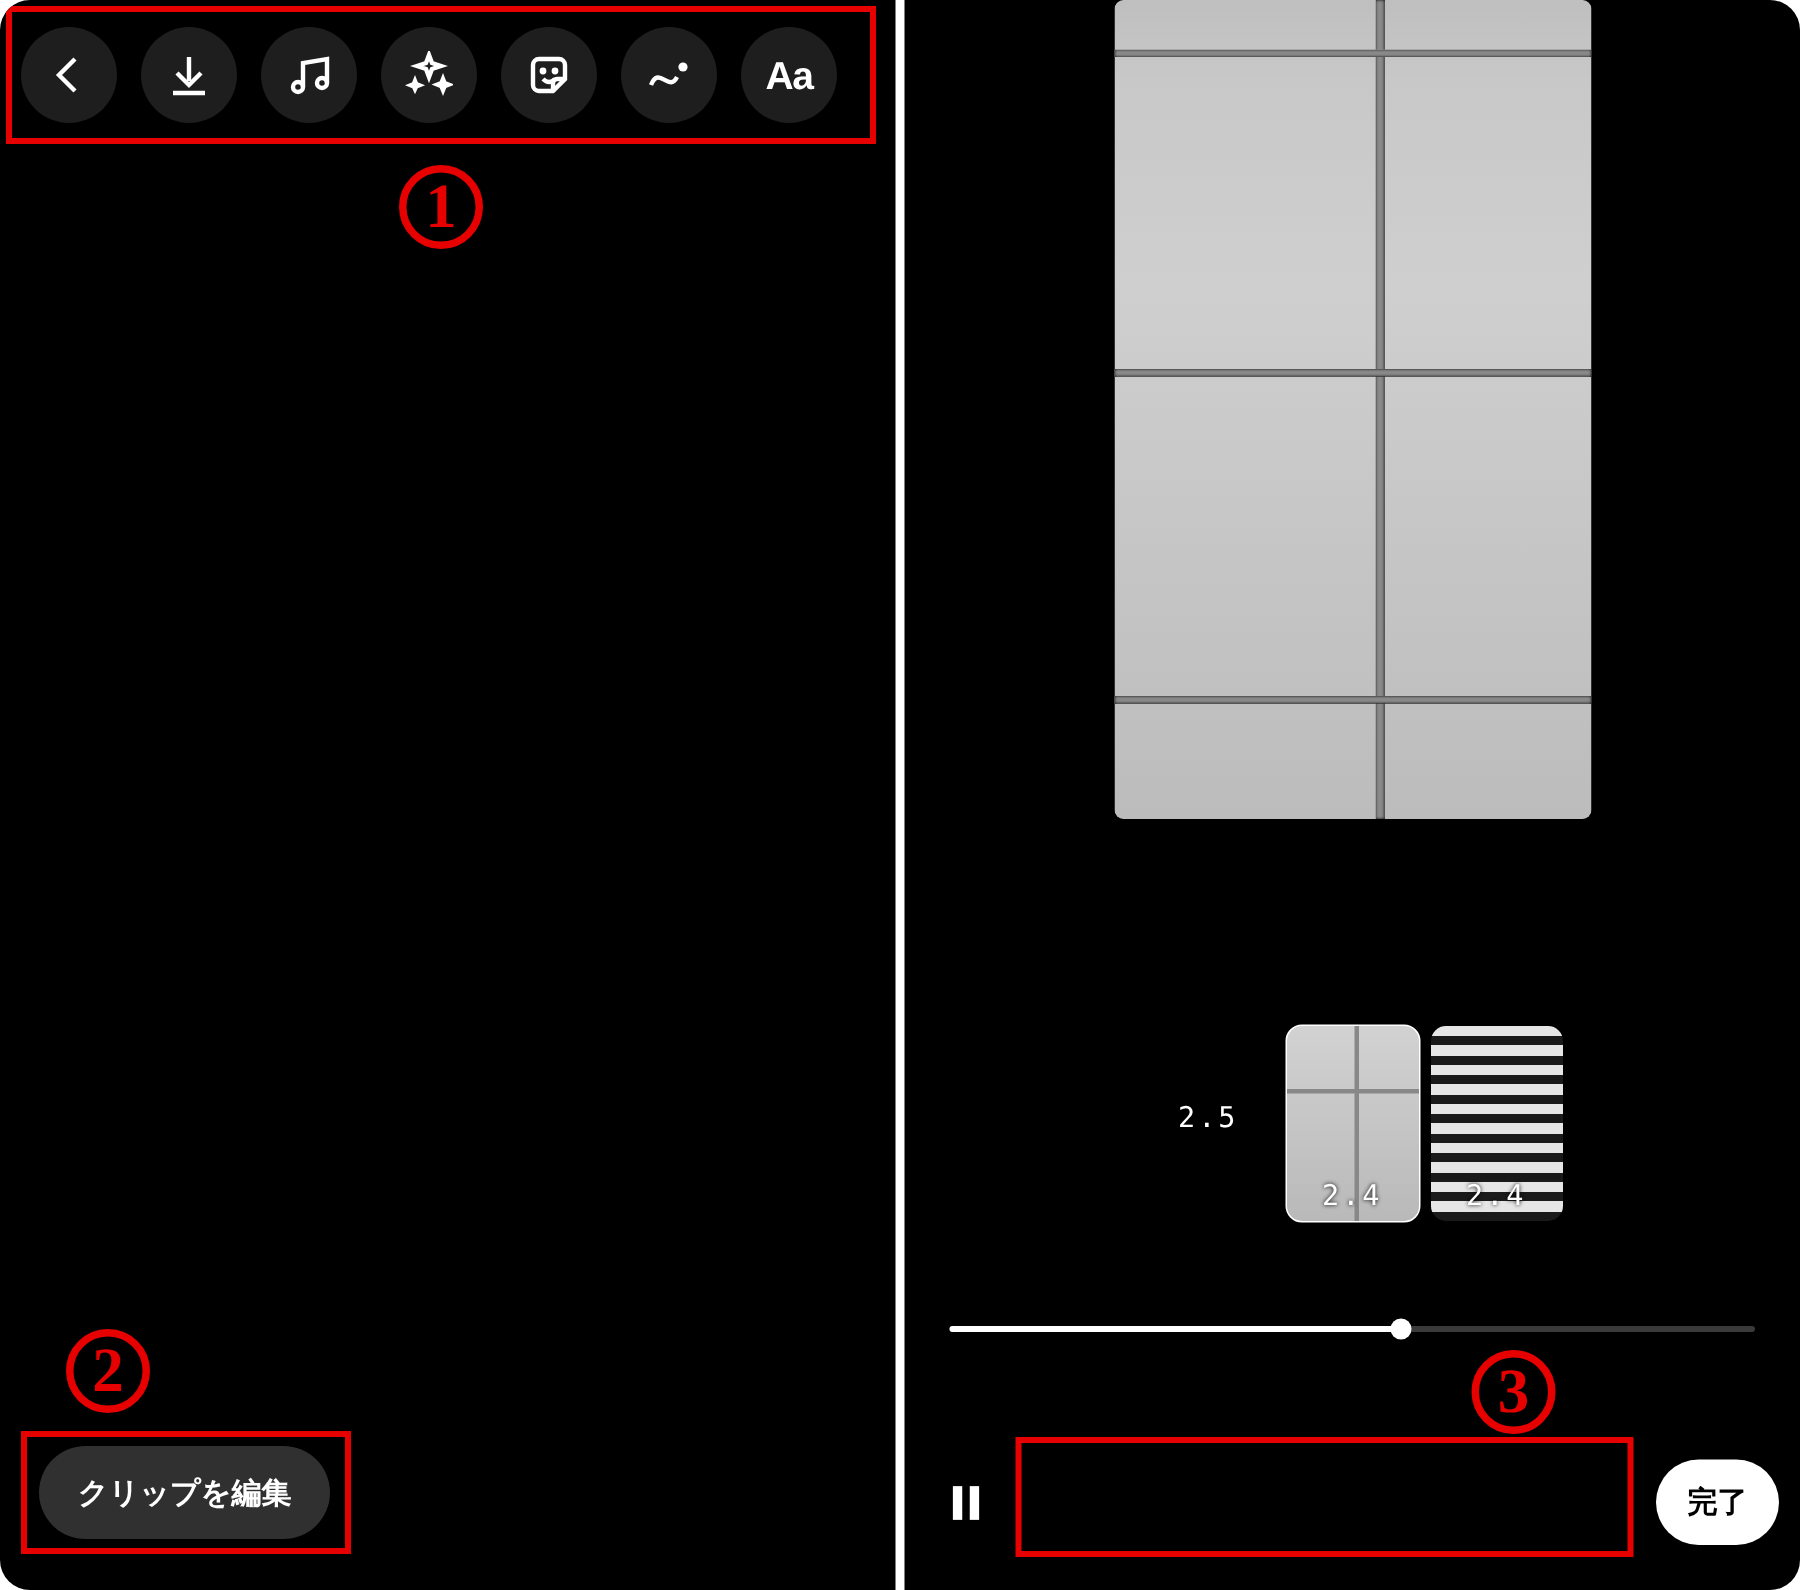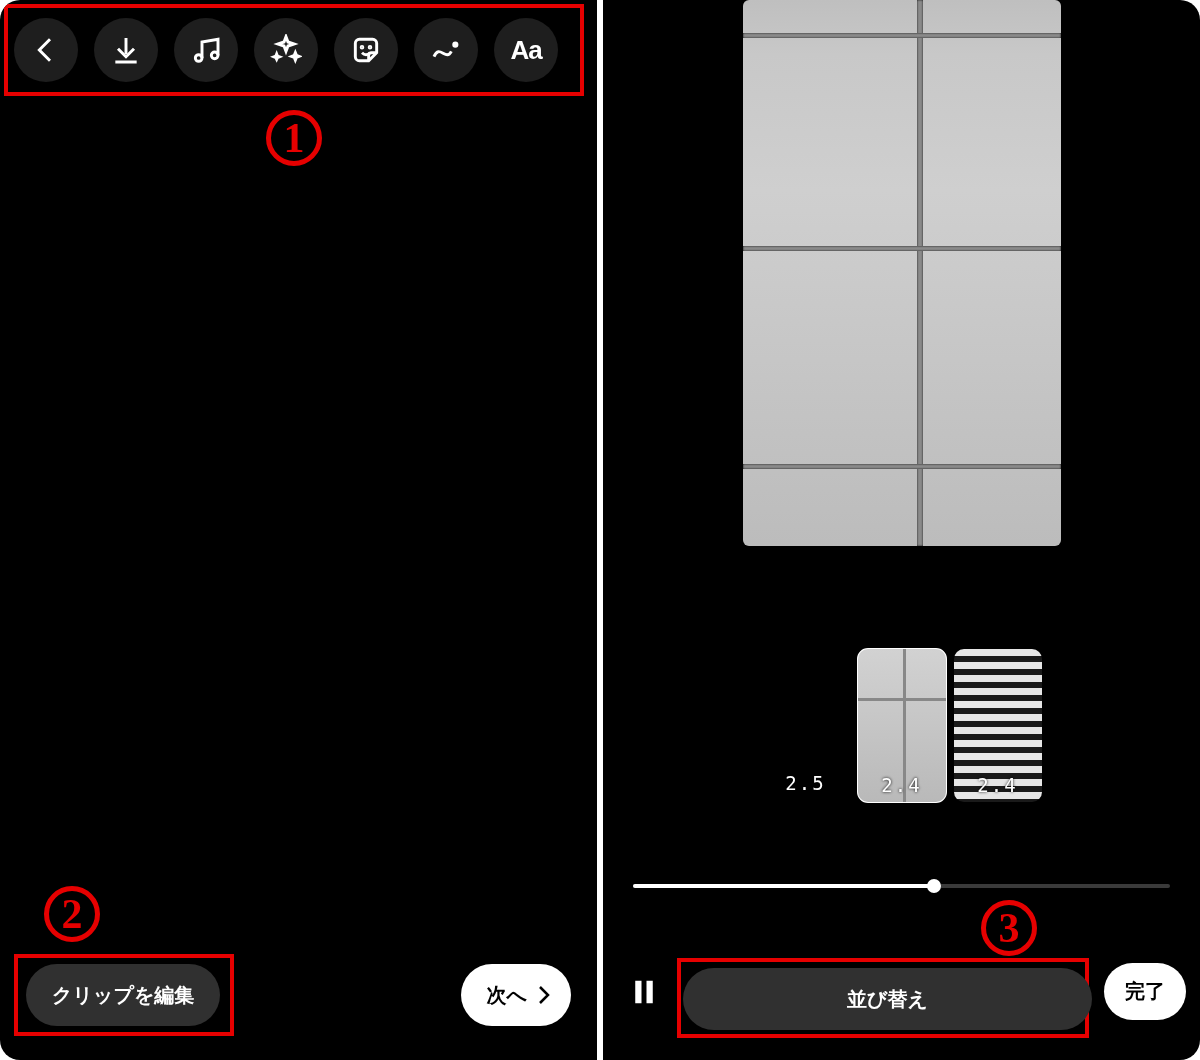--- a/index.html
+++ b/index.html
@@ -120,34 +120,34 @@
     height: 5px;
     background: #8a8a8a;
     box-shadow: inset 0 0 2px #000;
   }
   .h1 { top: 6%; }
   .h2 { top: 45%; }
   .h3 { top: 85%; }
 
   .thumbs {
     position: absolute;
-    top: 649px;
+    top: 684px;
     left: 0; right: 0;
     display: flex;
-    align-items: flex-end;
+    align-items: center;
     justify-content: center;
     gap: 8px;
   }
   .thumb-slot {
     display: flex;
     flex-direction: column;
     align-items: center;
   }
   .thumb {
-    width: 88px; height: 153px;
+    width: 88px; height: 130px;
     border-radius: 10px;
     position: relative;
     overflow: hidden;
   }
   .thumb.active { outline: 3px solid #fff; outline-offset: -2px; }
   .thumb-label {
     position: absolute;
     bottom: 6px;
     width: 100%;
     text-align: center;
@@ -305,26 +305,20 @@
     </div>
 
     <div class="callout-box" style="top:4px; left:4px; width:580px; height:92px;"></div>
     <div class="callout-num" style="top:110px; left:266px;">1</div>
 
     <div class="pill pill-dark" style="left:26px; bottom:34px;">クリップを編集</div>
 
     <div class="callout-box" style="left:14px; bottom:24px; width:220px; height:82px;"></div>
     <div class="callout-num" style="left:44px; bottom:118px;">2</div>
 
-    <div class="pill pill-white" style="right:26px; bottom:34px; padding-right:16px;">
-      <span>次へ</span>
-      <svg viewBox="0 0 24 24" width="24" height="24" style="margin-left:4px">
-          <polyline points="9 4 17 12 9 20" fill="none" stroke="#000" stroke-width="2.5"></polyline>
-        </svg>
-    </div>
   </div>
 
   <div class="phone">
 
     <div class="preview">
       <div class="tiles">
         <div class="hline h1"></div>
         <div class="hline h2"></div>
         <div class="hline h3"></div>
       </div>
@@ -357,19 +351,18 @@
     <div class="callout-box" style="left:74px; bottom:22px; width:412px; height:80px;"></div>
 
     <div class="bottom-row">
       <div class="pause-btn">
         <svg viewBox="0 0 24 24">
             <rect x="5" y="3" width="5" height="18"></rect>
             <rect x="14" y="3" width="5" height="18"></rect>
           </svg>
       </div>
       <div class="pill-row">
-        <div class="pill pill-dark">並び替え</div>
       </div>
       <div class="done-btn">完了</div>
     </div>
   </div>
 
 </div>
 
 </body></html>

